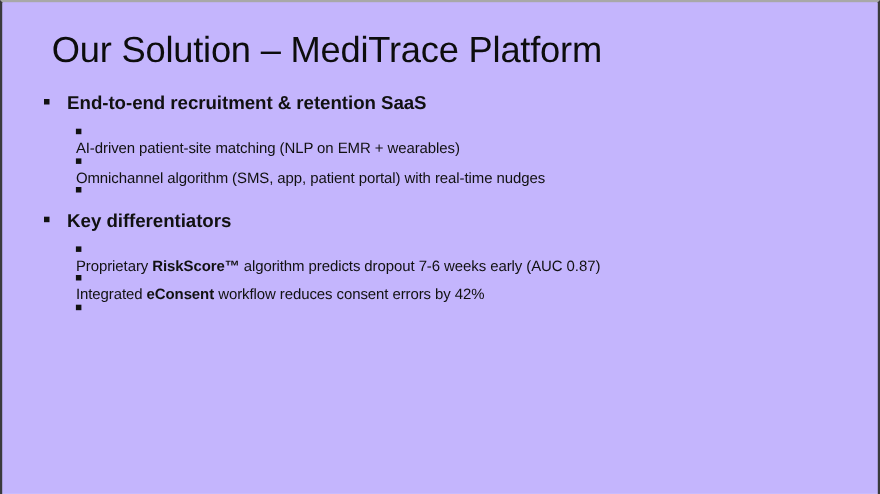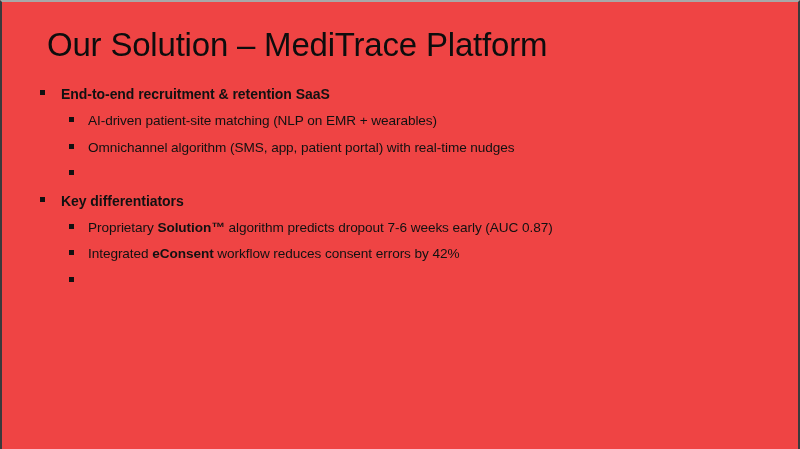--- a/index.html
+++ b/index.html
@@ -14,21 +14,21 @@
     font-family: "Liberation Sans", sans-serif;
     -webkit-font-smoothing: antialiased;
   }
 
   
   .slide {
     position: relative;
     box-sizing: border-box;
     width: 800px;
     height: 449px;
-    background: #ef4444;
+    background: #c4b5fd;
     border-top: 2px solid #a8a8a8;
     border-left: 2px solid #3a3a3c;
     border-right: 2px solid #3a3a3c;
     border-bottom: 0;
     overflow: hidden;
   }
 
   
   .slide-title {
     position: absolute;
@@ -67,31 +67,32 @@
     margin-left: 0;
     height: 27px;
   }
   .level-1 .bullet-marker {
     width: 5px;
     height: 5px;
     margin-top: 9px;
     margin-right: 16px;
   }
   .level-1 .bullet-text {
-    font-size: 14px;
+    font-size: 17px;
     line-height: 26px;
     font-weight: bold;
     letter-spacing: -0.05px;
     white-space: nowrap;
   }
 
   
   .level-2 {
     margin-left: 29px;
     height: 26.5px;
+    flex-direction: column;
   }
   .level-2 .bullet-marker {
     width: 5px;
     height: 5px;
     margin-top: 9px;
     margin-right: 14px;
   }
   .level-2 .bullet-text {
     font-size: 13.6px;
     line-height: 25px;
@@ -126,21 +127,21 @@
       </div>
       <div class="bullet-row level-2">
         <span class="bullet-marker"></span>
       </div>
       <div class="bullet-row level-1">
         <span class="bullet-marker"></span>
         <span class="bullet-text">Key differentiators</span>
       </div>
       <div class="bullet-row level-2">
         <span class="bullet-marker"></span>
-        <span class="bullet-text"><span>Proprietary </span><b>Solution™</b><span> algorithm predicts dropout 7-6 weeks early (AUC 0.87)</span></span>
+        <span class="bullet-text"><span>Proprietary </span><b>RiskScore™</b><span> algorithm predicts dropout 7-6 weeks early (AUC 0.87)</span></span>
       </div>
       <div class="bullet-row level-2">
         <span class="bullet-marker"></span>
         <span class="bullet-text"><span>Integrated </span><b>eConsent</b><span> workflow reduces consent errors by 42%</span></span>
       </div>
       <div class="bullet-row level-2">
         <span class="bullet-marker"></span>
       </div>
     </div>
 

